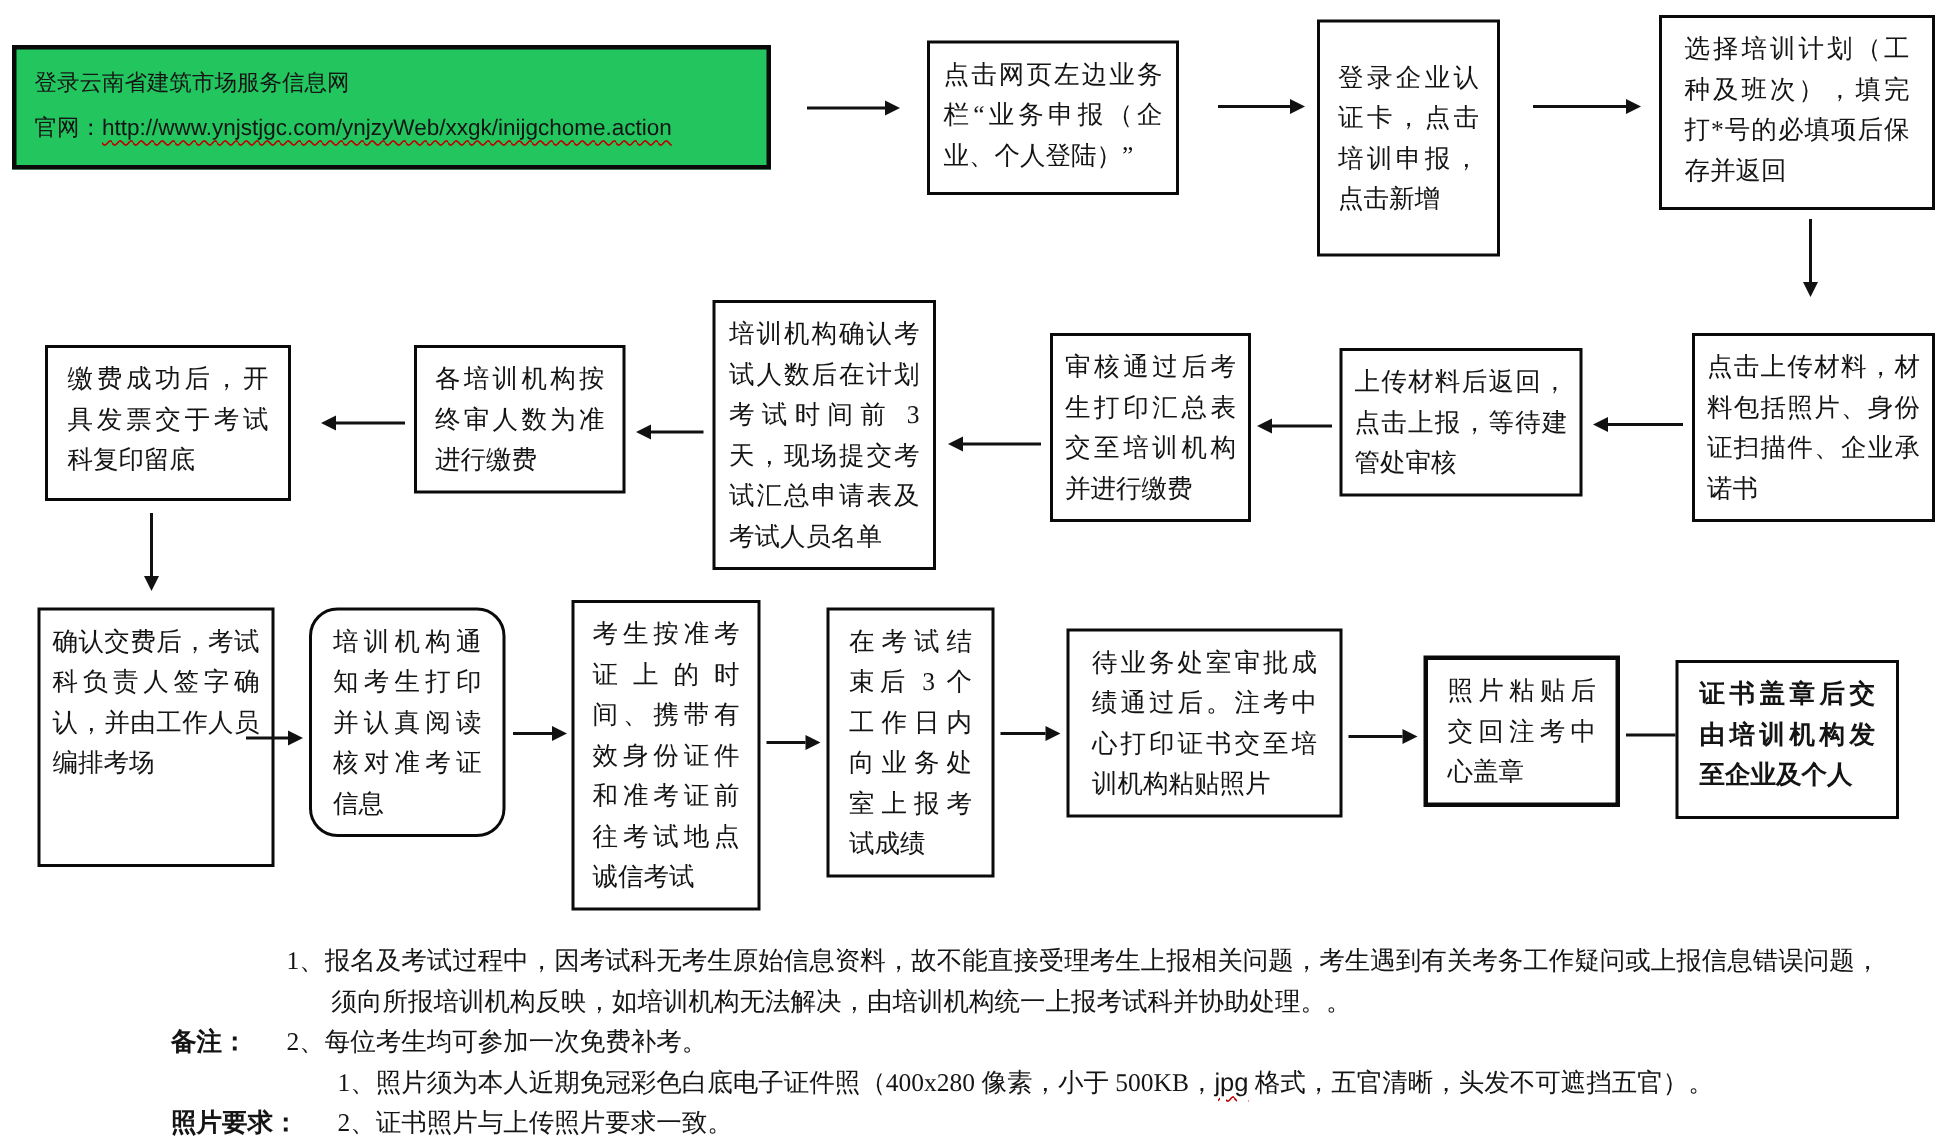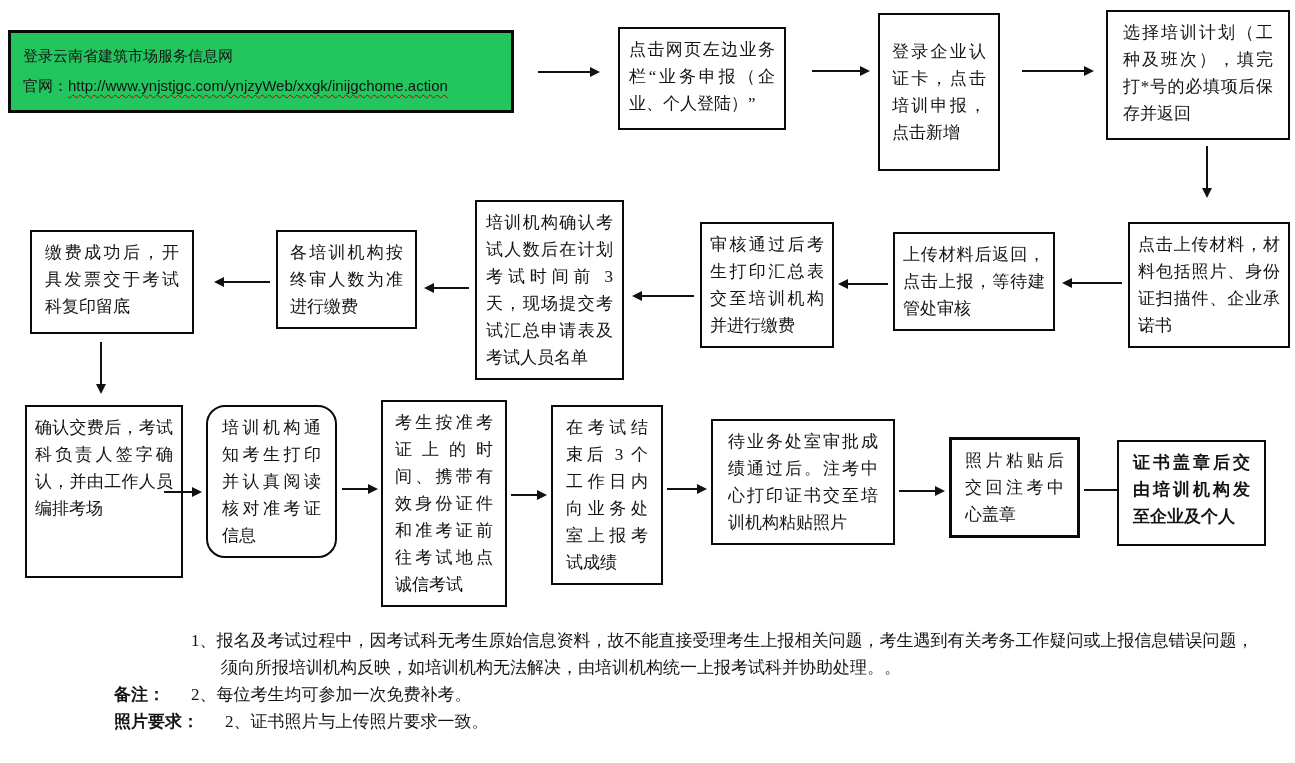--- a/index.html
+++ b/index.html
@@ -138,18 +138,19 @@
     <div class="note-row">
       <span class="note-label">备注：</span>
       <div class="note-items">
         <div class="note-item">1、报名及考试过程中，因考试科无考生原始信息资料，故不能直接受理考生上报相关问题，考生遇到有关考务工作疑问或上报信息错误问题，须向所报培训机构反映，如培训机构无法解决，由培训机构统一上报考试科并协助处理。。</div>
         <div class="note-item">2、每位考生均可参加一次免费补考。</div>
       </div>
     </div>
     <div class="note-row">
       <span class="note-label">照片要求：</span>
       <div class="note-items">
+        <div class="note-item"><span>1、照片须为本人近期免冠彩色白底电子证件照（400x280 像素，小于 500KB，</span><span class="wavy">jpg</span><span> 格式，五官清晰，头发不可遮挡五官）。</span></div>
         <div class="note-item">2、证书照片与上传照片要求一致。</div>
       </div>
     </div>
   </div>
 
 </div>
 
 </body></html>

